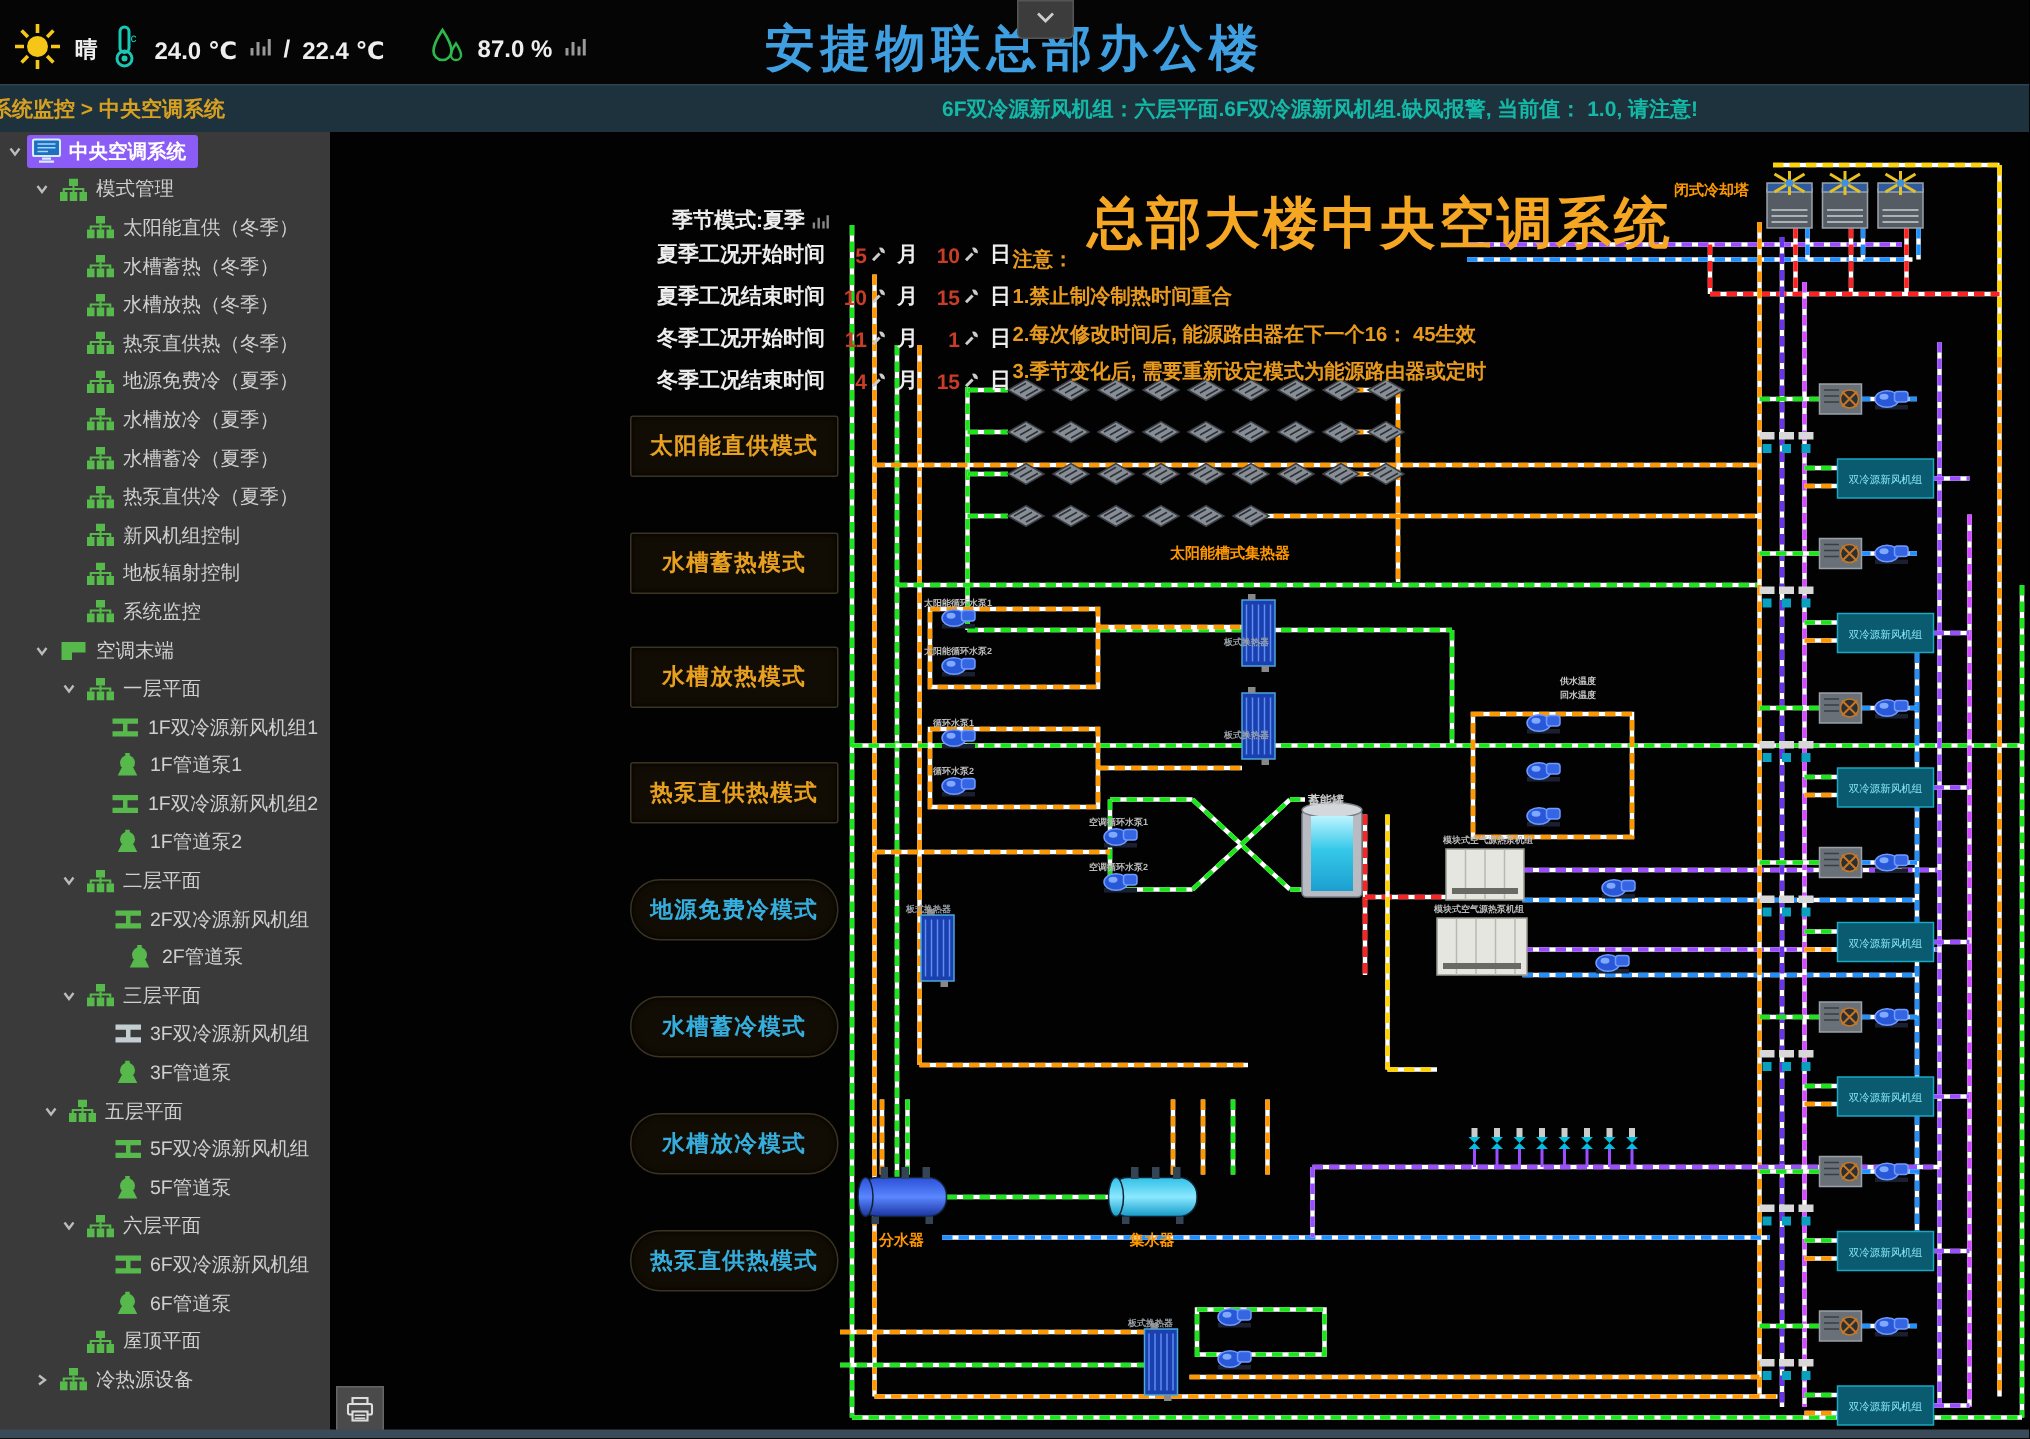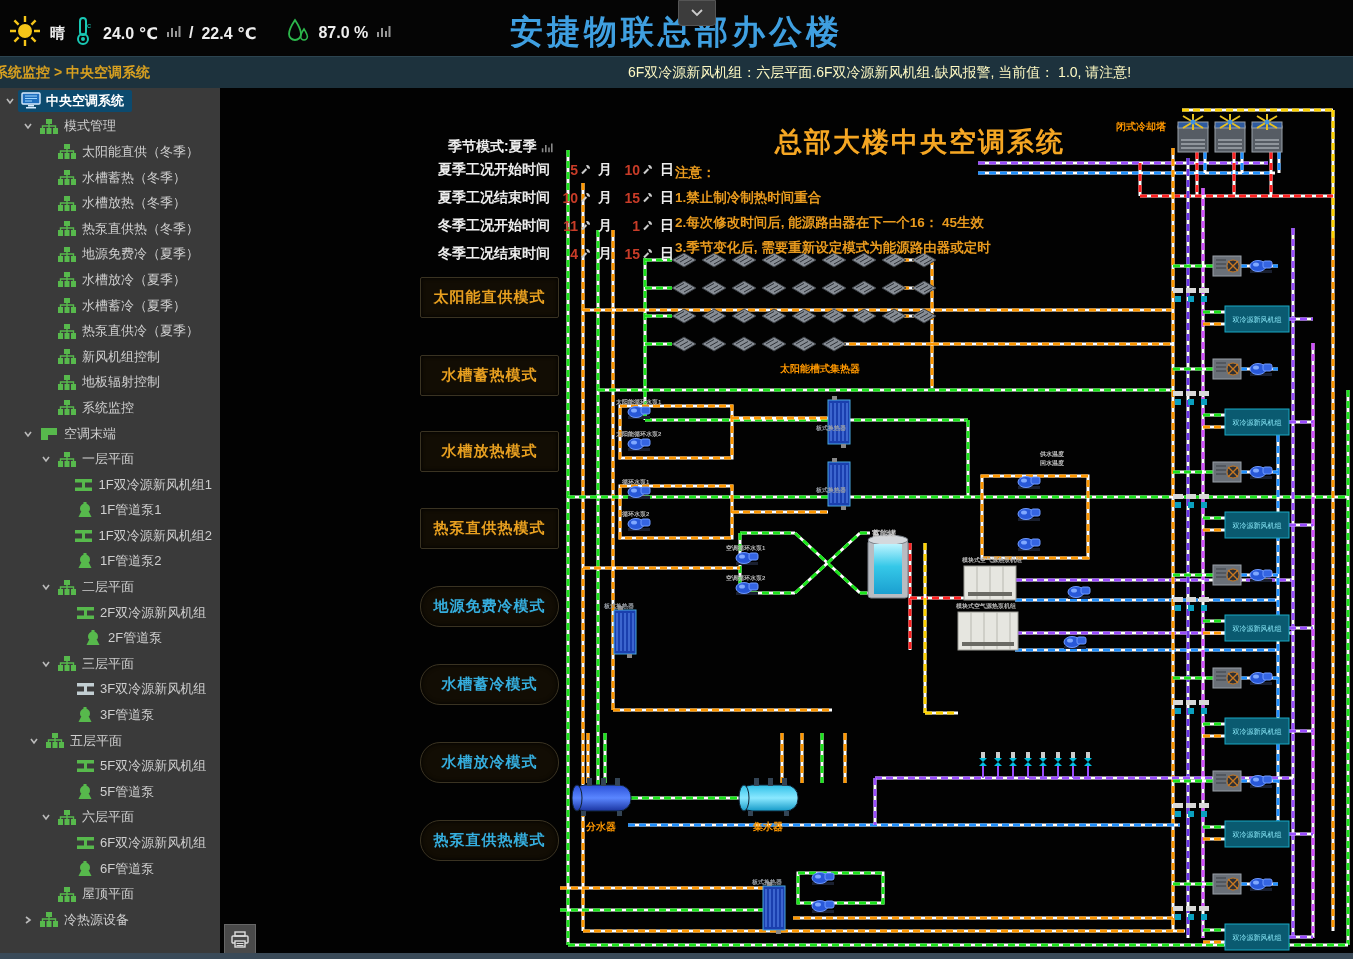--- a/index.html
+++ b/index.html
@@ -10,35 +10,35 @@
   .weather{position:absolute;left:8px;top:14px;display:flex;align-items:center;gap:8px;color:#eee;}
   .weather .txt{font-size:15px;font-weight:bold;}
   .weather .val{font-size:16px;font-weight:bold;}
   .apptitle{position:absolute;left:0;right:0;top:10px;text-align:center;color:#3f9fe0;
             font-size:33px;font-weight:bold;letter-spacing:4px;font-family:Liberation Mono, monospace;}
   .ddbtn{position:absolute;left:678px;top:0;width:36px;height:24px;background:#3c3c3c;
          border:1px solid #555;border-radius:0 0 4px 4px;display:flex;align-items:center;justify-content:center;cursor:pointer;}
   
   .crumbbar{position:absolute;left:0;top:56px;width:1353px;height:32px;background:#1d323d;border-top:1px solid #2c4450;}
   .crumb{position:absolute;left:-6px;top:7px;color:#d8a020;font-size:14px;font-weight:bold;}
-  .alarm{position:absolute;left:628px;top:7px;color:#fef9c3;font-size:14px;font-weight:normal;}
+  .alarm{position:absolute;left:628px;top:7px;color:#14b8a6;font-size:14px;font-weight:bold;}
   
   .sidebar{position:absolute;left:0;top:88px;width:220px;height:871px;background:#3a3a3a;overflow:hidden;}
   .trow{height:25.6px;display:flex;align-items:center;cursor:pointer;white-space:nowrap;}
   .trow .chev{width:16px;display:inline-flex;justify-content:center;}
   .trow .ticon{display:inline-flex;width:20px;justify-content:center;}
   .trow .tlabel{margin-left:5px;font-size:13px;color:#cfcfcf;}
   .trow .hl{display:flex;align-items:center;padding:2px 8px 2px 3px;border-radius:2px;}
-  .trow.sel .hl{background:#0c4a6e;}
+  .trow.sel .hl{background:#8b5cf6;}
   .trow.sel .tlabel{color:#fff;font-weight:bold;}
   
   .main{position:absolute;left:220px;top:88px;width:1133px;height:871px;background:#020202;}
   #diagram{position:absolute;left:0;top:0;}
   .dtitle{position:absolute;left:500px;top:36px;width:400px;text-align:center;color:#f5a623;
-          font-size:27px;font-weight:bold;letter-spacing:2px;}
+          font-size:37px;font-weight:bold;letter-spacing:2px;}
   .season{position:absolute;left:218px;top:50px;color:#eee;}
   .smode{font-size:14px;font-weight:bold;display:flex;align-items:center;gap:4px;margin-left:10px;}
   .srow{display:flex;align-items:center;height:28px;font-size:14px;font-weight:bold;}
   .srow .sl{width:118px;}
   .srow .num{color:#c83c28;width:22px;text-align:right;margin-right:2px;}
   .srow .unit{width:26px;text-align:center;}
   .notes{position:absolute;left:455px;top:72px;color:#e89a1e;font-size:13.5px;font-weight:bold;line-height:25px;}
   .modebtn{position:absolute;left:200px;width:137px;height:39px;background:#120d04;border:1px solid #3a3322;
            border-radius:2px;color:#e8a020;font-size:15px;font-weight:bold;display:flex;align-items:center;
            justify-content:center;cursor:pointer;letter-spacing:1px;box-shadow:0 0 4px #000 inset;}

